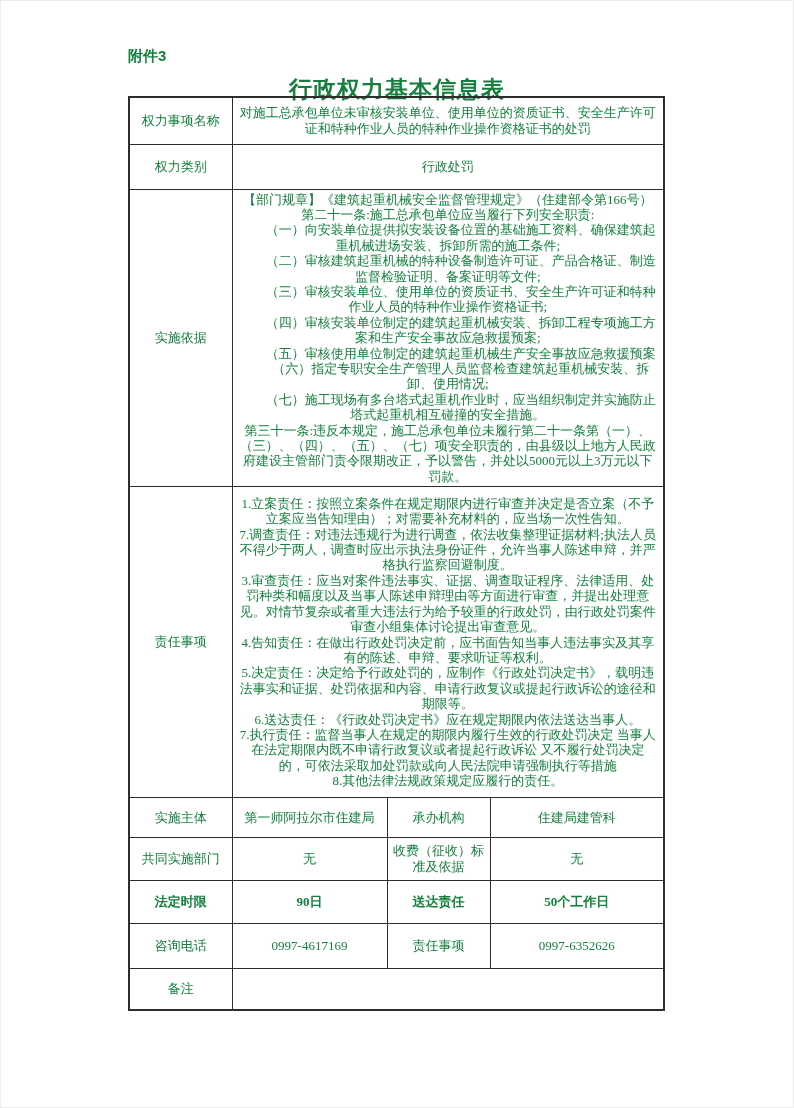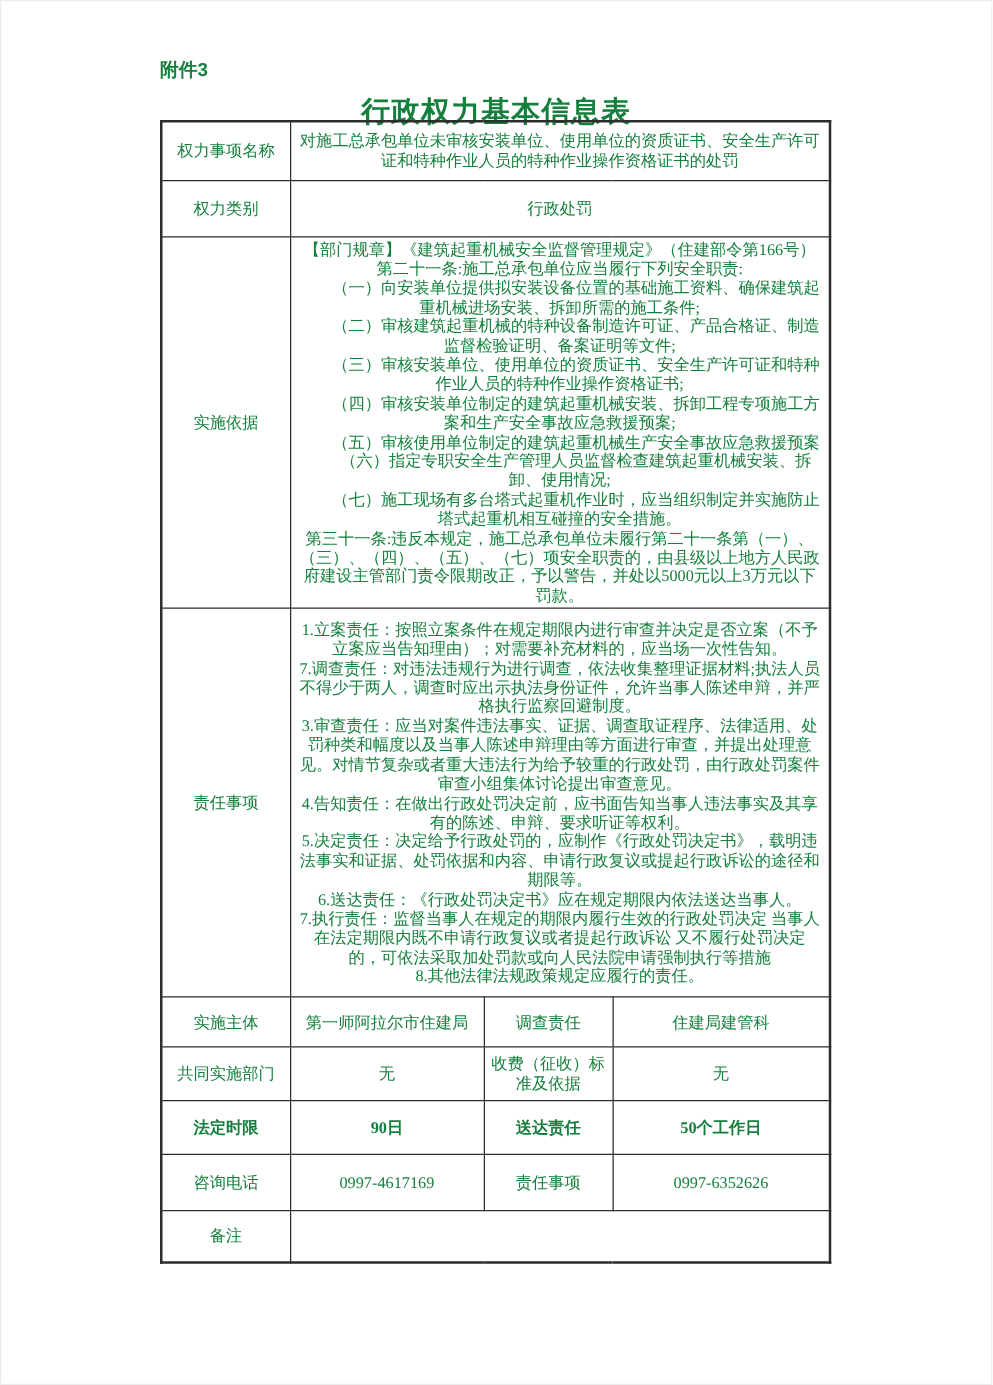--- a/index.html
+++ b/index.html
@@ -133,21 +133,21 @@
         <p>5.决定责任：决定给予行政处罚的，应制作《行政处罚决定书》，载明违法事实和证据、处罚依据和内容、申请行政复议或提起行政诉讼的途径和期限等。</p>
         <p>6.送达责任：《行政处罚决定书》应在规定期限内依法送达当事人。</p>
         <p>7.执行责任：监督当事人在规定的期限内履行生效的行政处罚决定 当事人在法定期限内既不申请行政复议或者提起行政诉讼 又不履行处罚决定的，可依法采取加处罚款或向人民法院申请强制执行等措施</p>
         <p>8.其他法律法规政策规定应履行的责任。</p>
       </td>
     </tr>
 
     <tr class="r5">
       <td class="lbl">实施主体</td>
       <td class="val">第一师阿拉尔市住建局</td>
-      <td class="lbl">调查责任</td>
+      <td class="lbl">承办机构</td>
       <td class="val">住建局建管科</td>
     </tr>
 
 
     <tr class="r7">
       <td class="lbl">共同实施部门</td>
       <td class="val">无</td>
       <td class="lbl">收费（征收）标准及依据</td>
       <td class="val">无</td>
     </tr>

